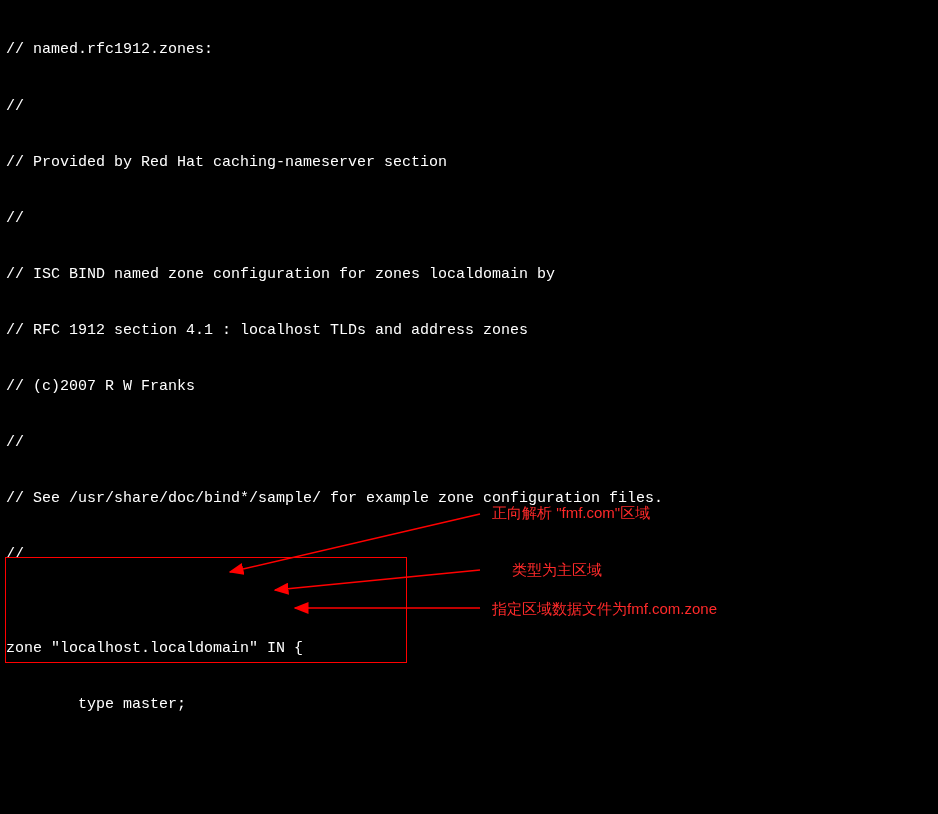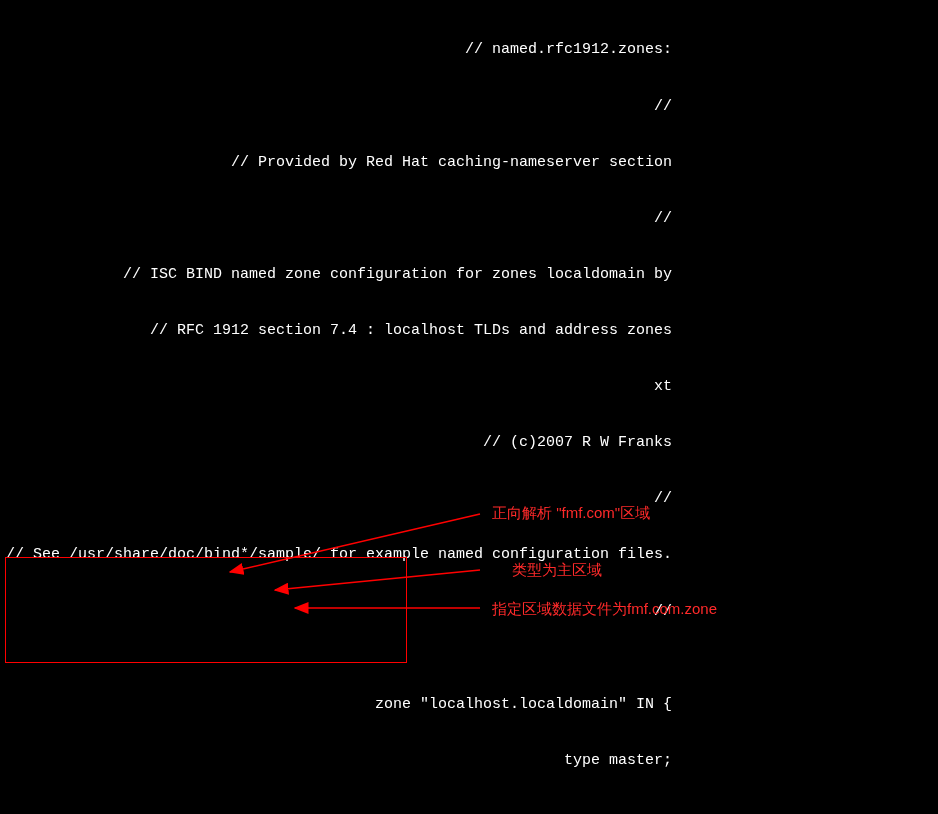--- a/index.html
+++ b/index.html
@@ -17,21 +17,20 @@
   }
   .terminal {
     position: absolute;
     top: 4px;
     left: 6px;
     white-space: pre;
     letter-spacing: 0px;
   }
   .line {
     white-space: pre;
-    text-align: right;
   }
   .box {
     position: absolute;
     border: 1px solid #ff0000;
     pointer-events: none;
   }
   .annotation {
     position: absolute;
     color: #ff2a2a;
     font-family: "Microsoft YaHei", "SimSun", sans-serif;
@@ -48,25 +47,24 @@
 </style>
 </head>
 <body>
 
 <div class="terminal">
   <div class="line">// named.rfc1912.zones:</div>
   <div class="line">//</div>
   <div class="line">// Provided by Red Hat caching-nameserver section</div>
   <div class="line">//</div>
   <div class="line">// ISC BIND named zone configuration for zones localdomain by</div>
-  <div class="line">// RFC 1912 section 7.4 : localhost TLDs and address zones</div>
-  <div class="line">xt</div>
+  <div class="line">// RFC 1912 section 4.1 : localhost TLDs and address zones</div>
   <div class="line">// (c)2007 R W Franks</div>
   <div class="line">//</div>
-  <div class="line">// See /usr/share/doc/bind*/sample/ for example named configuration files.</div>
+  <div class="line">// See /usr/share/doc/bind*/sample/ for example zone configuration files.</div>
   <div class="line">//</div>
   <div class="line"></div>
   <div class="line">zone "localhost.localdomain" IN {</div>
   <div class="line">        type master;</div>
   
   
   
   <div class="line"></div>
   
   

